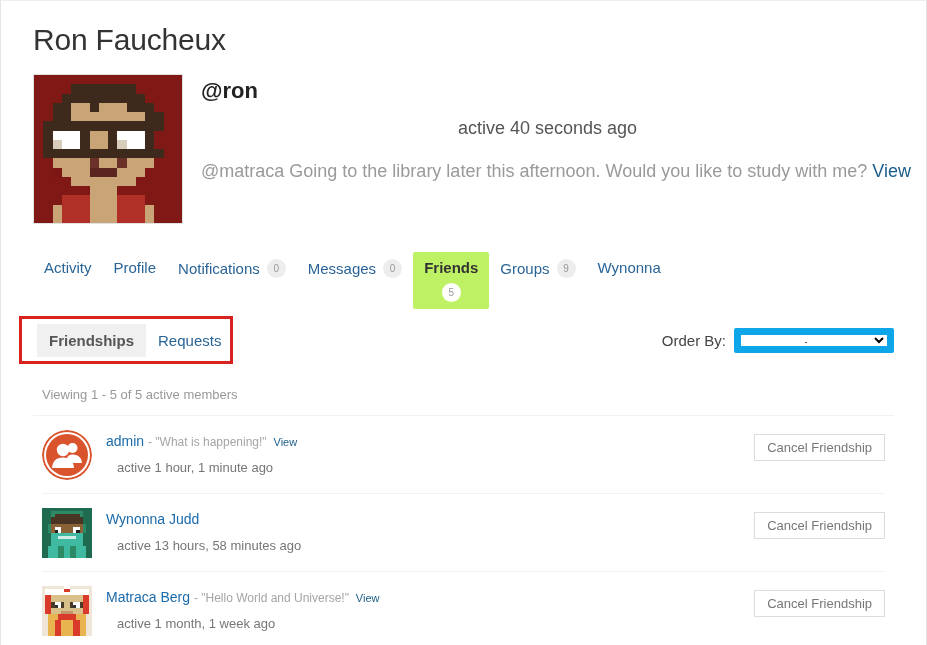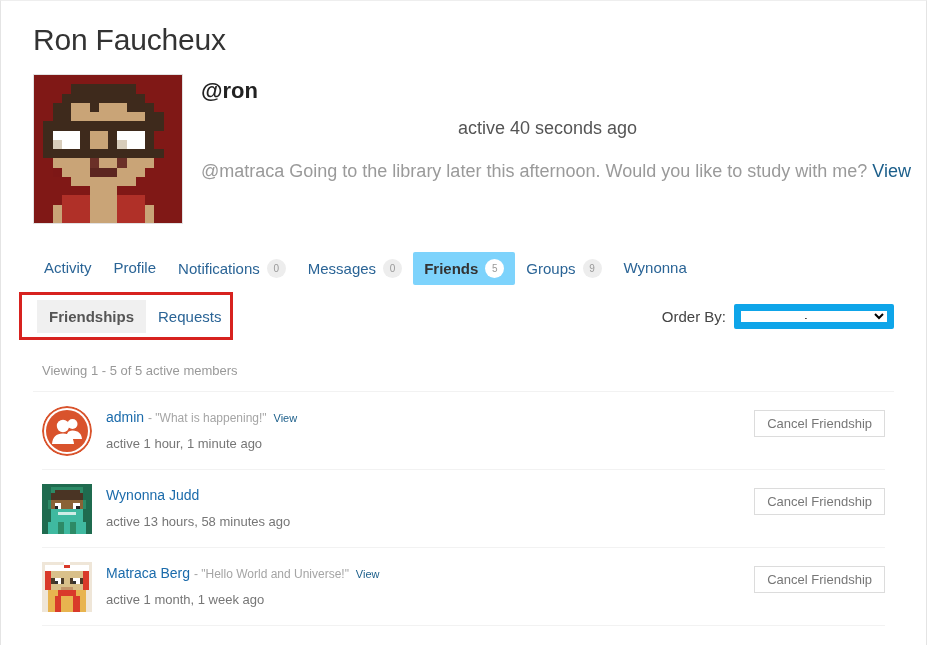--- a/index.html
+++ b/index.html
@@ -100,23 +100,24 @@
     gap: 7px;
     padding: 7px 11px;
     font-size: 15px;
     color: #2a6496;
     text-decoration: none;
     border-radius: 2px;
     cursor: pointer;
     white-space: nowrap;
   }
   .nav-tab.active {
-    background: #7dd3fc;
+    background: #bef264;
     color: #333333;
     font-weight: bold;
+    flex-direction: column;
   }
   .badge {
     display: inline-flex;
     align-items: center;
     justify-content: center;
     min-width: 19px;
     height: 19px;
     padding: 0 4px;
     border-radius: 50%;
     background: #ededed;
@@ -244,20 +245,21 @@
     color: #1b5e8a;
     text-decoration: none;
     font-size: 11px;
     margin-left: 3px;
     cursor: pointer;
   }
   .member-active {
     font-size: 13px;
     color: #767676;
     margin-top: 9px;
+    margin-left: 11px;
   }
   .member-action {
     flex: 0 0 auto;
     padding-top: 4px;
   }
   .btn-cancel {
     font-family: "Liberation Sans", sans-serif;
     font-size: 13px;
     color: #777777;
     background: #ffffff;

